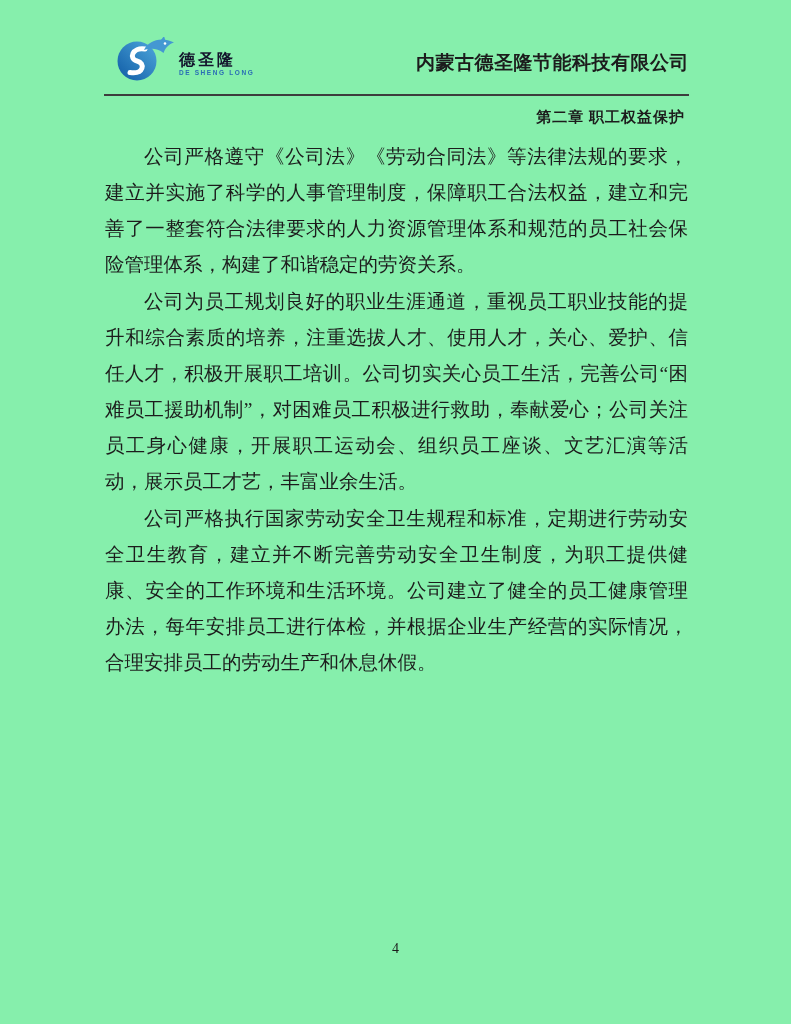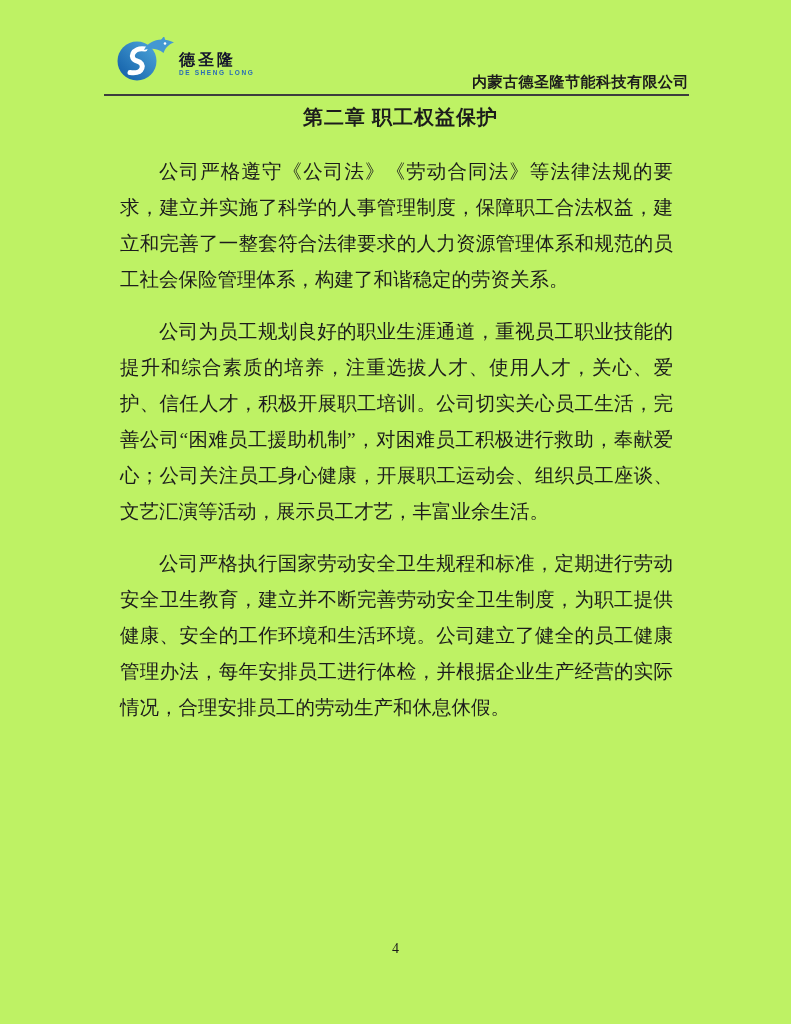--- a/index.html
+++ b/index.html
@@ -10,21 +10,21 @@
     --text:#1c1c1c;
     --header-rule:#3d3d3d;
   }
   *{box-sizing:border-box;}
   html,body{margin:0;padding:0;background:#ffffff;}
   .page{
     position:relative;
     width:791px;
     height:1024px;
     margin:0 auto;
-    background:#bef264;
+    background:#86efac;
     overflow:hidden;
     font-family:"Liberation Serif","DejaVu Serif",serif;
     color:var(--text,#1c1c1c);
   }
   
   .doc-header{
     position:absolute;
     left:104px;
     top:36px;
     width:585px;
@@ -54,52 +54,52 @@
     font-size:6.5px;
     font-weight:bold;
     color:var(--brand-en-blue,#2a6db5);
     letter-spacing:1.6px;
     line-height:1.2;
     white-space:nowrap;
   }
   .company-name{
     position:absolute;
     right:0;
-    bottom:2px;
-    font-size:15px;
+    bottom:18px;
+    font-size:19px;
     font-weight:bold;
     letter-spacing:0.5px;
     white-space:nowrap;
     margin-left:44px;
   }
   
   .chapter-title{
     position:absolute;
     top:102px;
-    left:108px;
+    left:100px;
     width:585px;
     margin:0;
-    text-align:center;
-    font-size:20px;
+    text-align:right;
+    font-size:15px;
     font-weight:bold;
     letter-spacing:1px;
     line-height:30px;
   }
   
   .doc-body{
     position:absolute;
     top:138px;
     left:104px;
     width:585px;
     font-size:19.5px;
     line-height:36px;
     text-align:justify;
   }
   .doc-body p{
-    margin:16px;
+    margin:1px;
     text-indent:2em;
   }
   
   .doc-footer{
     position:absolute;
     top:939px;
     left:0;
     width:100%;
     text-align:center;
   }

